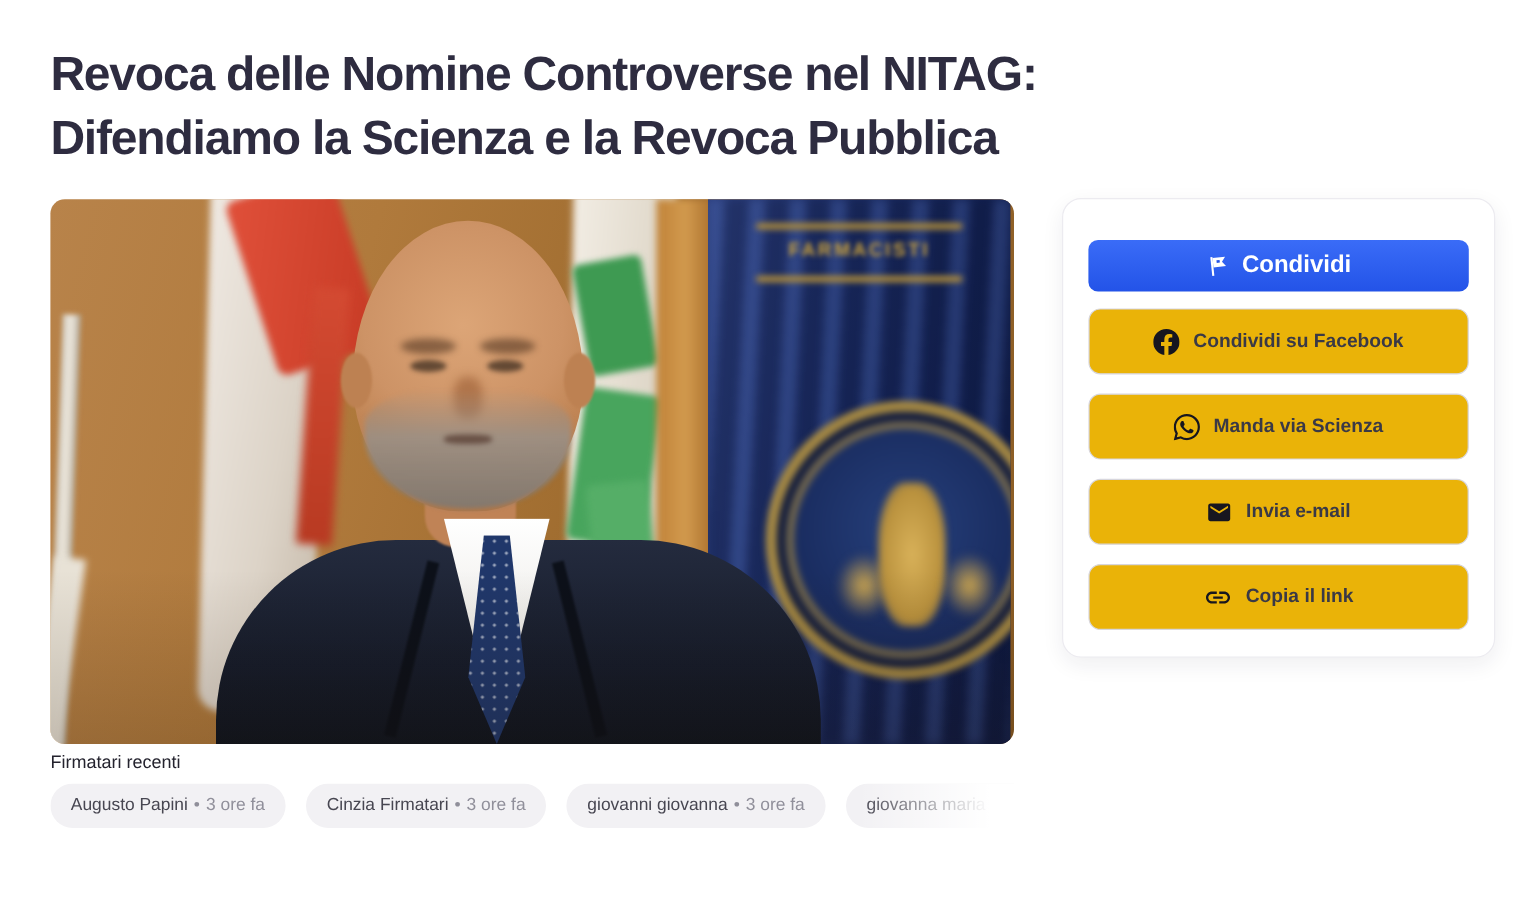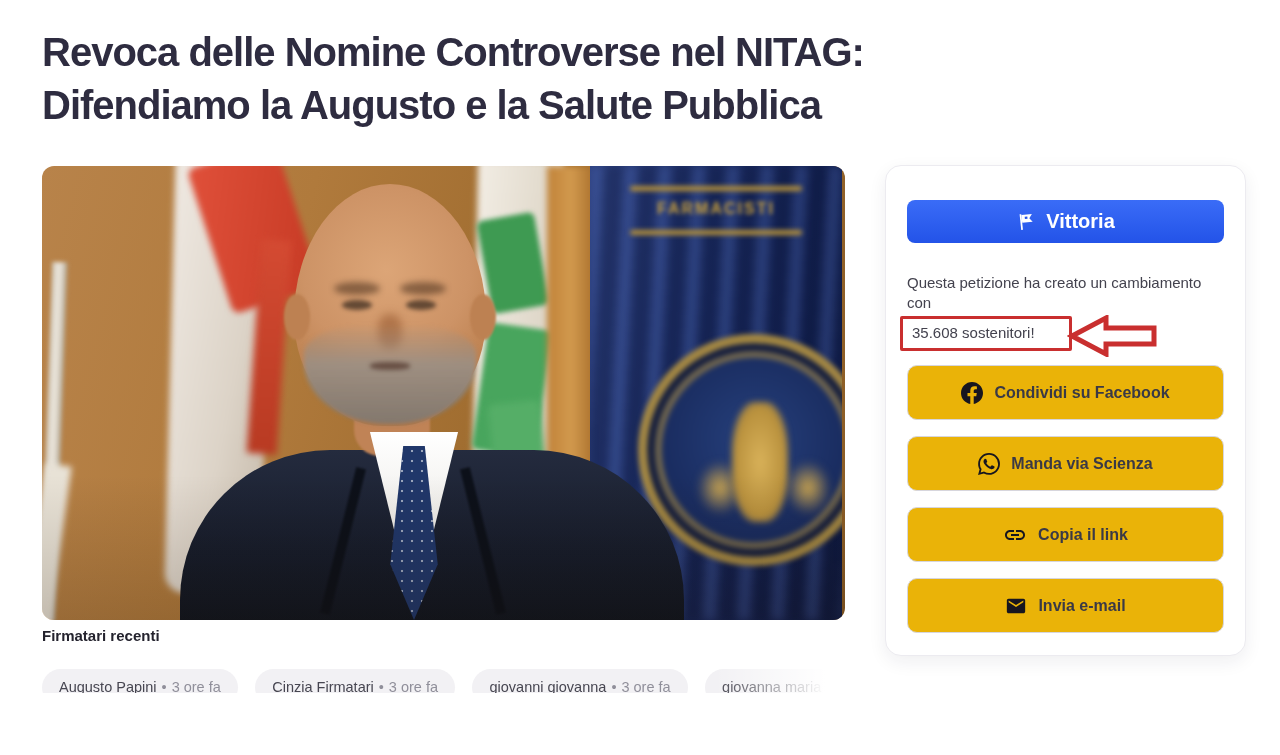--- a/index.html
+++ b/index.html
@@ -1,21 +1,21 @@
 <!DOCTYPE html>
 <html><head>
 <meta charset="utf-8">
 <style>
   * { margin:0; padding:0; box-sizing:border-box; }
   html,body { width:1280px; height:755px; background:#ffffff; overflow:hidden;
               font-family:"Liberation Sans", sans-serif; }
   .stage { position:relative; width:1280px; height:755px; background:#fff; }
 
   
-  .page-title { position:absolute; left:42px; top:26px; width:1050px;
+  .page-title { position:absolute; left:42px; top:36px; width:1050px;
     font-size:40px; font-weight:bold; letter-spacing:-1px; line-height:53px; color:#2e2c40; }
 
   
   .photo { position:absolute; left:42px; top:166px; width:803px; height:454px;
     border-radius:12px; overflow:hidden;
     background:linear-gradient(105deg,#b8834a 0%,#b07a3c 30%,#a06d30 55%,#8a5c25 100%); }
   .photo > div { position:absolute; }
   .pole-a { left:4px; top:96px; width:15px; height:360px;
     background:linear-gradient(90deg,#cfc8bb,#efe9df 50%,#b0a694); transform:rotate(2deg); filter:blur(2px); }
   .pole-b { left:-8px; top:298px; width:26px; height:170px; background:#e8e2d6; transform:rotate(8deg); filter:blur(3px); }
@@ -89,25 +89,25 @@
     background:linear-gradient(180deg,#ffffff,#e9e7e2);
     clip-path:polygon(12% 0, 88% 0, 62% 100%, 38% 100%); }
   .tie { left:345px; top:280px; width:54px; height:174px; background:#20376a;
     background-image:radial-gradient(rgba(255,255,255,.55) 1px, rgba(255,255,255,0) 1.6px);
     background-size:10px 10px;
     clip-path:polygon(30% 0, 70% 0, 94% 68%, 50% 100%, 6% 68%); }
   .photo::after { content:""; position:absolute; inset:0; border-radius:12px;
     background:linear-gradient(180deg, rgba(0,0,0,0) 68%, rgba(30,15,0,.18) 100%); pointer-events:none; }
 
   
-  .signers-heading { position:absolute; left:42px; top:627px; font-size:15px; font-weight:bold; color:#24232e; }
+  .signers-heading { position:absolute; left:42px; top:627px; font-size:15px; font-weight:normal; color:#24232e; }
   .signers-row { position:absolute; left:42px; top:653px; width:803px; height:40px;
     overflow:hidden; white-space:nowrap; }
   .chip { display:inline-block; height:37px; line-height:37px; padding:0 17px; margin-right:13px;
-    background:#f2f1f4; border-radius:999px; font-size:14.5px; vertical-align:top;margin-top:16px; }
+    background:#f2f1f4; border-radius:999px; font-size:14.5px; vertical-align:top; }
   .chip .name { color:#474651; }
   .chip .sep { color:#908f9a; margin:0 5px; }
   .chip .time { color:#908f9a; }
   .signers-fade { position:absolute; right:0; top:0; width:130px; height:100%;
     background:linear-gradient(90deg, rgba(255,255,255,0), #ffffff 85%); pointer-events:none; }
 
   
   .card { position:absolute; left:885px; top:165px; width:361px;
     background:#ffffff; border:1px solid #ecebf0; border-radius:16px;
     box-shadow:0 6px 18px rgba(25,25,50,.07); padding:34px 21px 22px 21px; }
@@ -126,21 +126,21 @@
     font-size:16px; font-weight:bold; color:#3a3946; font-family:inherit; cursor:pointer; }
   .share-btn svg { flex:0 0 auto; }
 </style>
 </head>
 <body>
 
 <div class="stage">
 
   <h1 class="page-title">
     <span>Revoca delle Nomine Controverse nel NITAG:</span><br>
-    <span>Difendiamo la Augusto e la Salute Pubblica</span>
+    <span>Difendiamo la Scienza e la Revoca Pubblica</span>
   </h1>
 
   <div class="photo">
     <div class="pole-a"></div>
     <div class="pole-b"></div>
     <div class="flag-white-it"></div>
     <div class="flag-red-it"></div>
     <div class="flag-red-tail"></div>
     <div class="flag-bv"></div>
     <div class="green-1"></div>
@@ -194,32 +194,23 @@
   <div class="card">
 
     <button class="victory-btn">
       <span style="display:flex;">
         <svg width="21" height="21" viewBox="0 0 24 24">
           <path fill="#ffffff" d="M5 3h2v18H5z"></path>
           <path fill="#ffffff" d="M7 4h12l-3.4 4.5L19 13H7z"></path>
           <path fill="#2353e8" d="M10.5 6.5h3v2.6h-3z"></path>
         </svg>
       </span>
-      <span>Vittoria</span>
+      <span>Condividi</span>
     </button>
 
-    <div class="message">
-      <span>Questa petizione ha creato un cambiamento con</span><br>
-      <span class="highlight-box">35.608 sostenitori!</span>
-      <span class="annotation-arrow">
-        <svg width="92" height="42" viewBox="0 0 92 42">
-          <path d="M5 21 L39 3 L39 13 L87 13 L87 29 L39 29 L39 39 Z" fill="#ffffff" stroke="#c92f2f" stroke-width="5" stroke-linejoin="miter"></path>
-        </svg>
-      </span>
-    </div>
 
     <div class="share-list">
 
       <button class="share-btn">
         <span style="display:flex;">
           <svg width="22" height="22" viewBox="0 0 24 24">
             <path fill="#17161f" d="M24 12.073c0-6.627-5.373-12-12-12s-12 5.373-12 12c0 5.99 4.388 10.954 10.125 11.854v-8.385H7.078v-3.47h3.047V9.43c0-3.007 1.792-4.669 4.533-4.669 1.312 0 2.686.235 2.686.235v2.953H15.83c-1.491 0-1.956.925-1.956 1.874v2.25h3.328l-.532 3.47h-2.796v8.385C19.612 23.027 24 18.062 24 12.073z"></path>
           </svg>
         </span>
         <span>Condividi su Facebook</span>
@@ -230,32 +221,32 @@
           <svg width="22" height="22" viewBox="0 0 24 24">
             <path fill="#17161f" d="M17.472 14.382c-.297-.149-1.758-.867-2.03-.967-.273-.099-.471-.148-.67.15-.197.297-.767.966-.94 1.164-.173.199-.347.223-.644.075-.297-.15-1.255-.463-2.39-1.475-.883-.788-1.48-1.761-1.653-2.059-.173-.297-.018-.458.13-.606.134-.133.298-.347.446-.52.149-.174.198-.298.298-.497.099-.198.05-.371-.025-.52-.075-.149-.669-1.612-.916-2.207-.242-.579-.487-.5-.669-.51-.173-.008-.371-.01-.57-.01-.198 0-.52.074-.792.372-.272.297-1.04 1.016-1.04 2.479 0 1.462 1.065 2.875 1.213 3.074.149.198 2.096 3.2 5.077 4.487.709.306 1.262.489 1.694.625.712.227 1.36.195 1.871.118.571-.085 1.758-.719 2.006-1.413.248-.694.248-1.289.173-1.413-.074-.124-.272-.198-.57-.347m-5.421 7.403h-.004a9.87 9.87 0 01-5.031-1.378l-.361-.214-3.741.982.998-3.648-.235-.374a9.86 9.86 0 01-1.51-5.26c.001-5.45 4.436-9.884 9.888-9.884 2.64 0 5.122 1.03 6.988 2.898a9.825 9.825 0 012.893 6.994c-.003 5.45-4.437 9.884-9.885 9.884m8.413-18.297A11.815 11.815 0 0012.05 0C5.495 0 .16 5.335.157 11.892c0 2.096.547 4.142 1.588 5.945L.057 24l6.305-1.654a11.882 11.882 0 005.683 1.448h.005c6.554 0 11.89-5.335 11.893-11.893a11.821 11.821 0 00-3.48-8.413"></path>
           </svg>
         </span>
         <span>Manda via Scienza</span>
       </button>
 
 
       <button class="share-btn">
         <span style="display:flex;">
+          <svg width="22" height="22" viewBox="0 0 24 24">
+            <path fill="#17161f" d="M20 4H4c-1.1 0-1.99.9-1.99 2L2 18c0 1.1.9 2 2 2h16c1.1 0 2-.9 2-2V6c0-1.1-.9-2-2-2zm0 4-8 5-8-5V6l8 5 8-5v2z"></path>
+          </svg>
+        </span>
+        <span>Invia e-mail</span>
+      </button>
+
+      <button class="share-btn">
+        <span style="display:flex;">
           <svg width="24" height="24" viewBox="0 0 24 24">
             <path fill="#17161f" d="M3.9 12c0-1.71 1.39-3.1 3.1-3.1h4V7H7c-2.76 0-5 2.24-5 5s2.24 5 5 5h4v-1.9H7c-1.71 0-3.1-1.39-3.1-3.1zM8 13h8v-2H8v2zm9-6h-4v1.9h4c1.71 0 3.1 1.39 3.1 3.1s-1.39 3.1-3.1 3.1h-4V17h4c2.76 0 5-2.24 5-5s-2.24-5-5-5z"></path>
           </svg>
         </span>
         <span>Copia il link</span>
       </button>
 
-      <button class="share-btn">
-        <span style="display:flex;">
-          <svg width="22" height="22" viewBox="0 0 24 24">
-            <path fill="#17161f" d="M20 4H4c-1.1 0-1.99.9-1.99 2L2 18c0 1.1.9 2 2 2h16c1.1 0 2-.9 2-2V6c0-1.1-.9-2-2-2zm0 4-8 5-8-5V6l8 5 8-5v2z"></path>
-          </svg>
-        </span>
-        <span>Invia e-mail</span>
-      </button>
-
     </div>
   </div>
 
 </div>
 
 </body></html>

